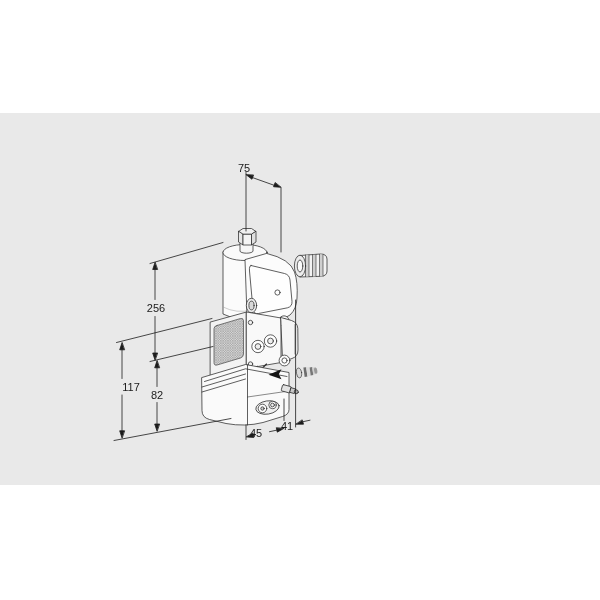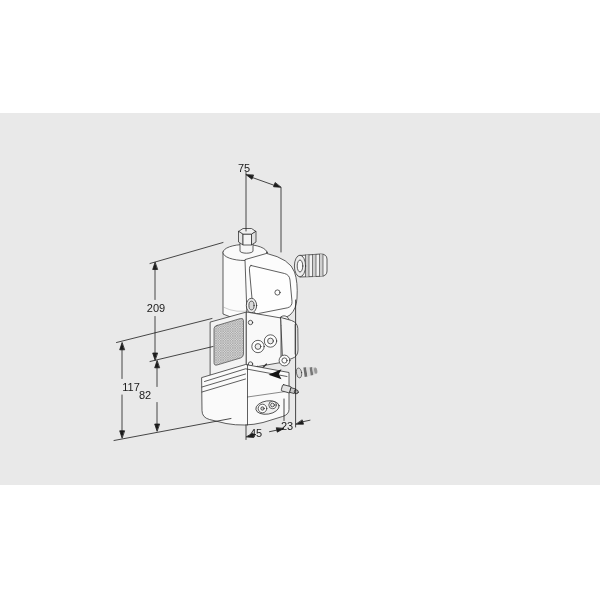--- a/index.html
+++ b/index.html
@@ -151,18 +151,18 @@
       <g>
         <path d="M284,399 V420.5" fill="none"></path>
         <path d="M295.6,300 V427" fill="none"></path>
         <path d="M303,421.7 L310,420.2" fill="none"></path>
         <polygon points="296.2,424.2 303.5,424.2 302.3,420.2"></polygon>
       </g>
     </g>
   </svg>
 
   <span class="dim-label" style="left:244px;top:154px;margin-top:8px;">75</span>
-  <span class="dim-label" style="left:156px;top:301.5px;">209</span>
+  <span class="dim-label" style="left:156px;top:301.5px;">256</span>
   <span class="dim-label" style="left:131px;top:380.5px;">117</span>
-  <span class="dim-label" style="left:145px;top:389px;">82</span>
+  <span class="dim-label" style="left:157px;top:389px;">82</span>
   <span class="dim-label" style="left:256px;top:426.5px;">45</span>
-  <span class="dim-label" style="left:287px;top:420px;">23</span>
+  <span class="dim-label" style="left:287px;top:420px;">41</span>
 </div>
 
 </body></html>

